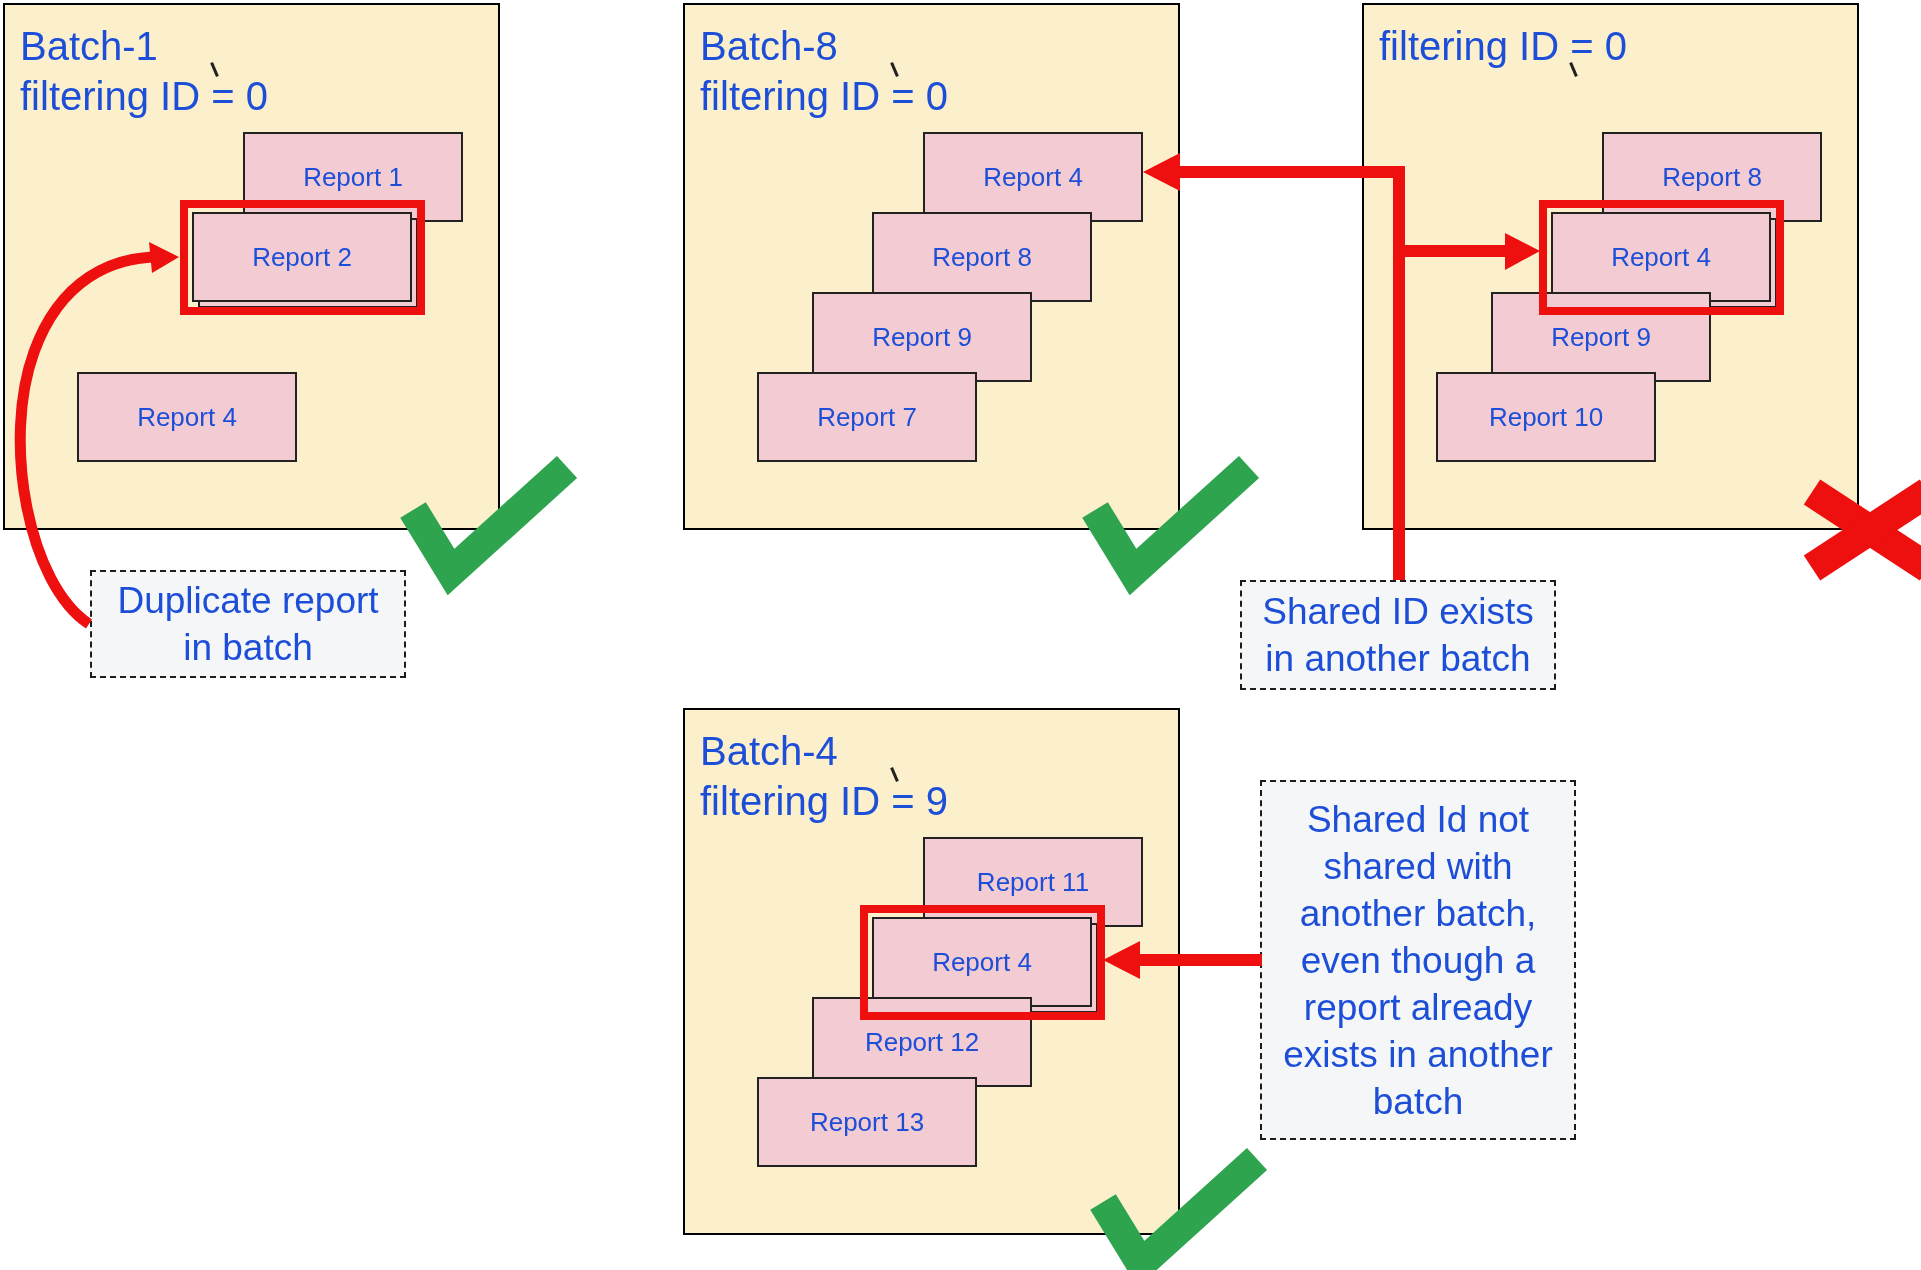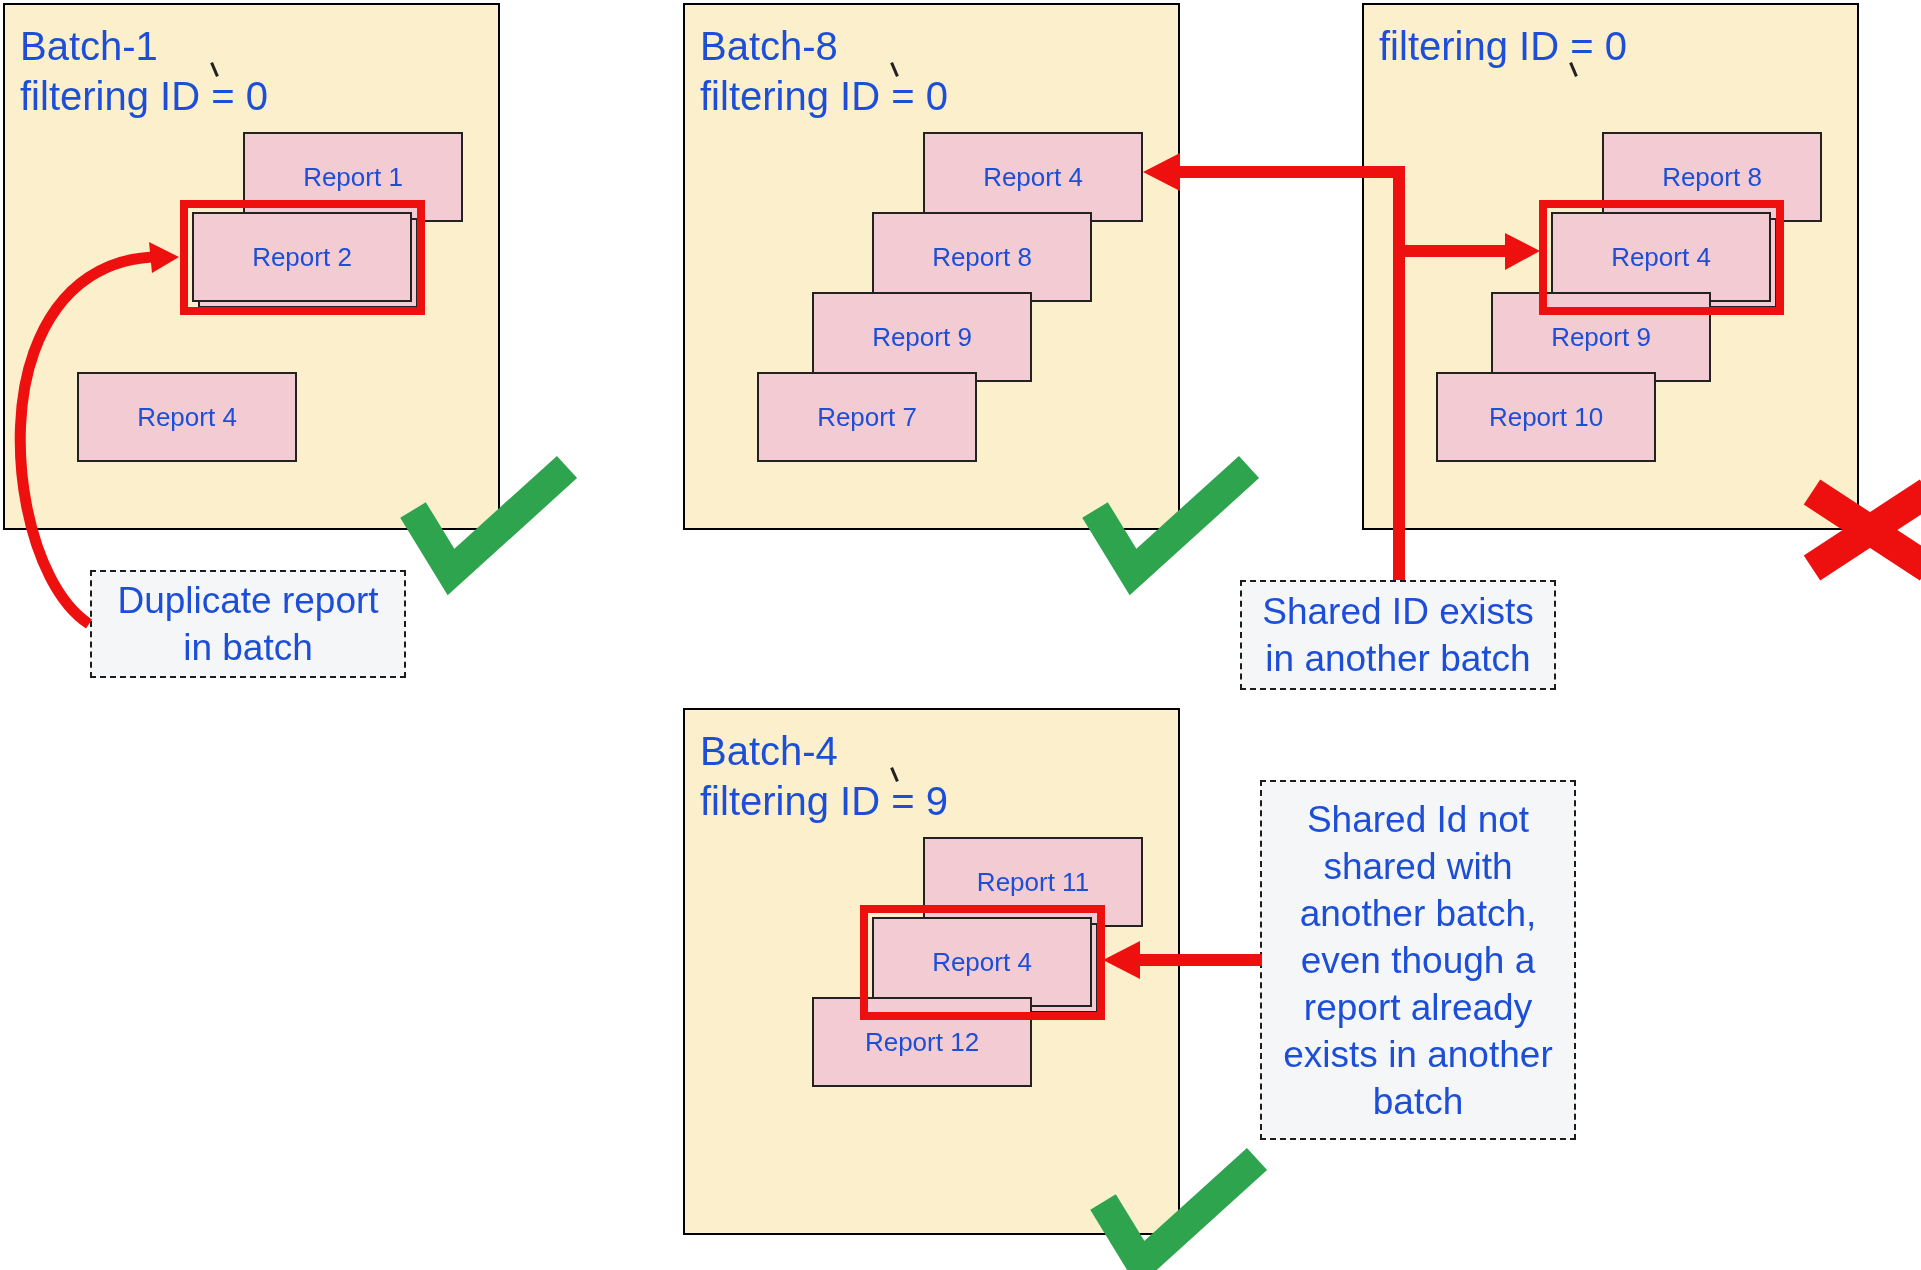--- a/index.html
+++ b/index.html
@@ -96,20 +96,21 @@
   <div class="batch" id="batch4">
     <div class="batch-title">
       <div>Batch-4</div>
       <div>filtering ID = 9</div>
     </div>
     <div class="tick"></div>
     <div class="report slot0">Report 11</div>
     <div class="report back"></div>
     <div class="report front">Report 4</div>
     <div class="report slot2">Report 12</div>
+    <div class="report slot3">Report 13</div>
     <div class="hl-frame"></div>
   </div>
 
   <div class="note" id="note-shared-exists">Shared ID exists
 in another batch</div>
   <div class="note" id="note-duplicate">Duplicate report
 in batch</div>
   <div class="note" id="note-shared-not">Shared Id not
 shared with
 another batch,

